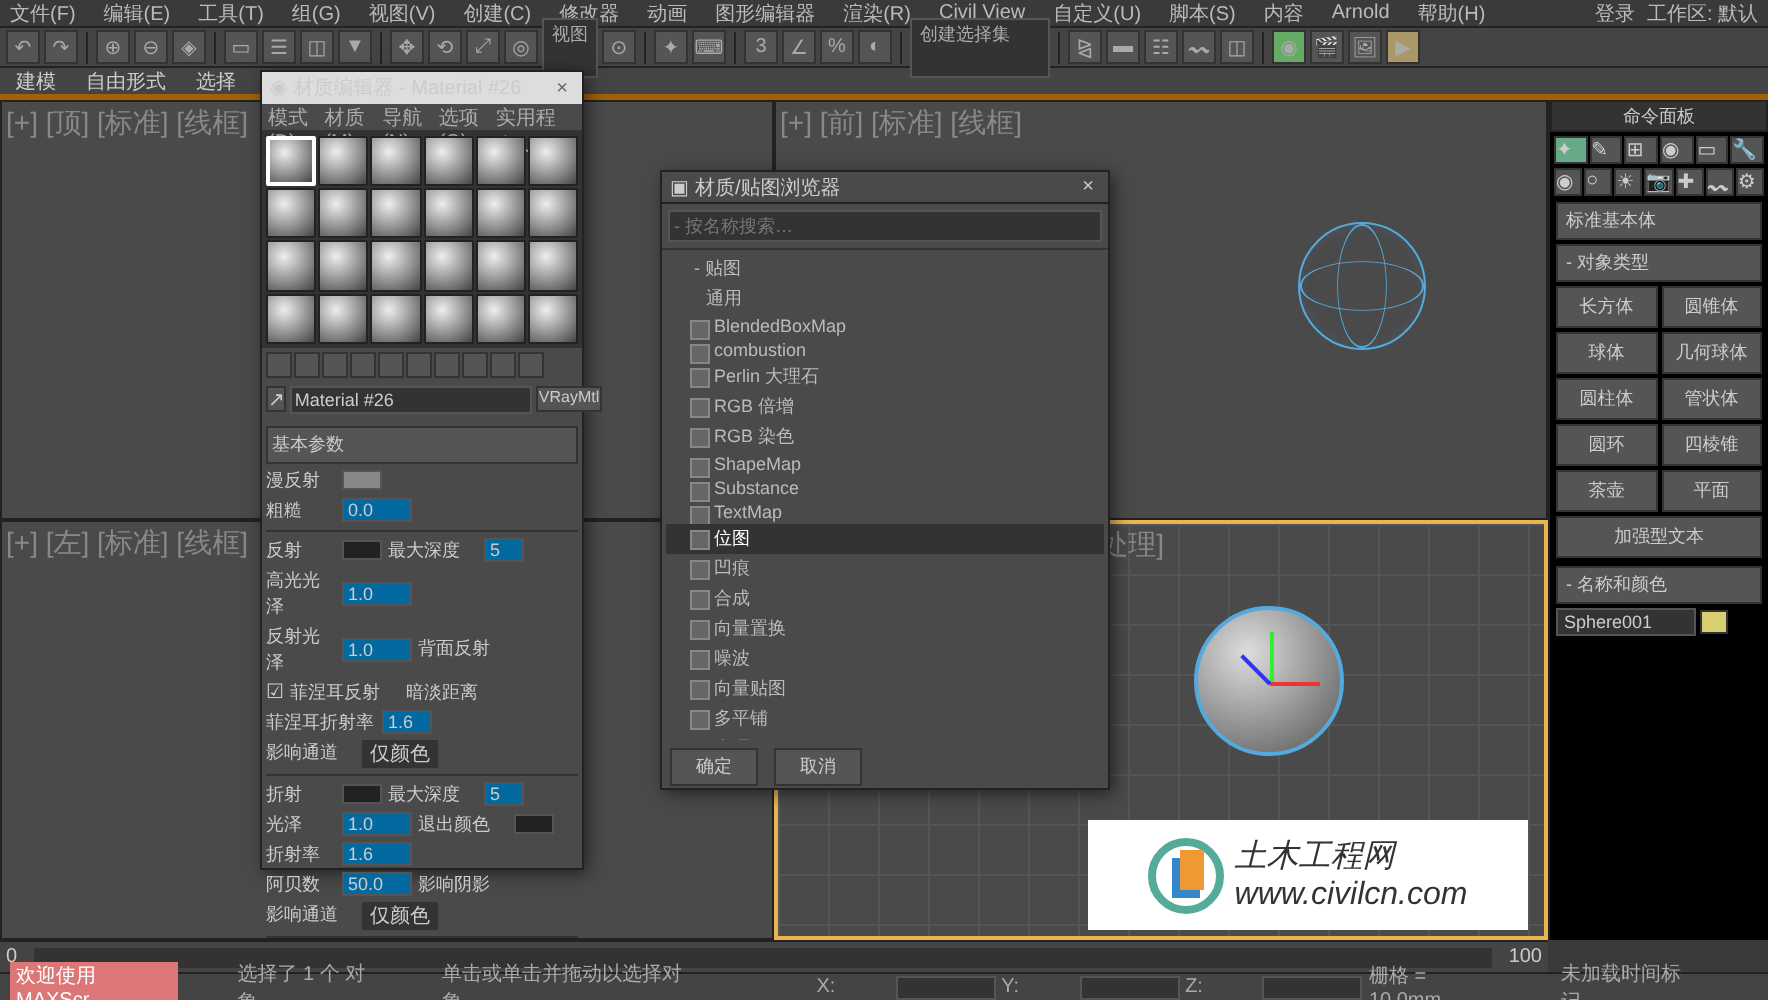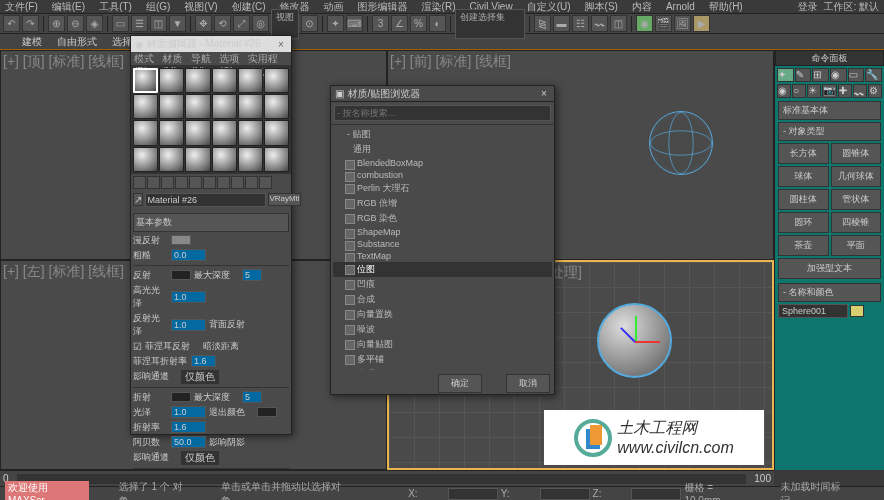--- a/index.html
+++ b/index.html
@@ -5,41 +5,41 @@
 *{margin:0;padding:0;box-sizing:border-box;font-family:"Microsoft YaHei",Arial,sans-serif;font-size:10px;color:#ccc}
 body{background:#3a3a3a;width:884px;height:500px;overflow:hidden;position:relative}
 .menubar{height:14px;background:#3a3a3a;display:flex;align-items:center;padding:0 5px;font-size:9px;border-bottom:1px solid #222}
 .menubar span{margin-right:14px;color:#bbb}
 .menubar .right{margin-left:auto;display:flex;gap:6px}
 .menubar .right span{margin-right:0}
 .toolbar{height:20px;background:#444;display:flex;align-items:center;gap:2px;padding:0 3px;border-bottom:1px solid #222}
 .tbtn{width:17px;height:17px;background:#555;border:1px solid #333;display:flex;align-items:center;justify-content:center;color:#aaa}
 .tsep{width:1px;height:16px;background:#222;margin:0 2px}
 .tdrop{height:30px;background:#333;border:1px solid #555;padding:0 4px;font-size:9px;line-height:15px;color:#aaa}
-.ribbon{height:16px;background:#444;display:flex;align-items:center;padding:0 22px;border-bottom:1px solid #a16207;font-size:9px}
+.ribbon{height:16px;background:#444;display:flex;align-items:center;padding:0 8px;border-bottom:3px solid #a16207;font-size:9px}
 .ribbon span{margin-right:15px}
 .viewport-area{position:absolute;top:50px;left:0;right:110px;bottom:30px;background:#323232}
 .vp{position:absolute;background:#4a4a4a;border:1px solid #222}
 .vp-tl{top:0;left:0;width:50%;height:50%}
 .vp-tr{top:0;left:50%;width:50%;height:50%}
 .vp-bl{top:50%;left:0;width:50%;height:50%}
 .vp-br{top:50%;left:50%;width:50%;height:50%;border:2px solid #e8b550}
 .vp-label{position:absolute;top:2px;left:2px;font-size:14px;color:#888}
 .grid-lines{position:absolute;inset:0;background-image:linear-gradient(#555 1px,transparent 1px),linear-gradient(90deg,#555 1px,transparent 1px);background-size:25px 25px}
 .sphere-wire{position:absolute;top:60px;right:60px;width:64px;height:64px;border-radius:50%;border:1px solid #5ad;background:radial-gradient(circle,transparent 60%,rgba(90,170,221,0.2))}
 .sphere-wire::before,.sphere-wire::after{content:"";position:absolute;inset:0;border:1px solid #5ad;border-radius:50%}
 .sphere-wire::before{transform:scaleX(0.4)}
 .sphere-wire::after{transform:scaleY(0.4)}
 .sphere-solid{position:absolute;bottom:90px;right:100px;width:75px;height:75px;border-radius:50%;background:radial-gradient(circle at 35% 30%,#ddd,#999 50%,#555);border:2px solid #5ad}
 .gizmo{position:absolute;top:50%;left:50%;width:30px;height:30px;transform:translate(-50%,-50%)}
 .gizmo .ax{position:absolute;left:50%;top:50%}
 .gizmo .ax-x{width:25px;height:2px;background:#e33}
 .gizmo .ax-y{width:2px;height:25px;background:#3e3;transform:translateY(-100%)}
 .gizmo .ax-z{width:20px;height:2px;background:#33e;transform:rotate(-135deg);transform-origin:left}
-.right-panel{position:absolute;top:50px;right:0;width:110px;bottom:30px;background:#0f766e;border-left:1px solid #222}
+.right-panel{position:absolute;top:50px;right:0;width:110px;bottom:30px;background:#000000;border-left:1px solid #222}
 .rp-tabs{display:flex;height:16px}
 .rp-tab{flex:1;background:#333;border:1px solid #222;display:flex;align-items:center;justify-content:center;font-size:9px}
 .rp-tabs2{display:flex;height:16px;gap:1px;padding:2px}
 .rp-tab2{flex:1;height:14px;background:#555;border:1px solid #333}
 .rp-sec{padding:3px}
 .rp-sec-h{background:#555;padding:2px 4px;font-size:9px;border:1px solid #333;margin-bottom:2px}
 .rp-grid{display:grid;grid-template-columns:1fr 1fr;gap:2px}
 .rp-btn{background:#555;border:1px solid #333;padding:3px 2px;text-align:center;font-size:9px}
 .rp-input{background:#333;border:1px solid #555;padding:1px 3px;font-size:9px;width:70px}
 .rp-color{width:14px;height:12px;background:#d8d070;border:1px solid #333;display:inline-block;vertical-align:middle}
@@ -63,21 +63,21 @@
 .mat-sec{background:#555;padding:2px;margin:2px 0;font-size:9px;border:1px solid #333}
 .browser{position:absolute;top:85px;left:330px;width:225px;height:310px;background:#4a4a4a;border:1px solid #222;box-shadow:2px 2px 8px rgba(0,0,0,0.5)}
 .browser-search{padding:3px;border-bottom:1px solid #333}
 .browser-search input{width:100%;background:#333;border:1px solid #555;padding:2px;font-size:9px;color:#ccc}
 .browser-tree{padding:2px;height:245px;overflow:hidden}
 .tree-node{padding:1px 2px 1px 14px;font-size:9px;color:#bbb;position:relative}
 .tree-node.l2{padding-left:24px}
 .tree-node.l2::before{content:"";position:absolute;left:12px;top:3px;width:8px;height:8px;background:#666;border:1px solid #888}
 .tree-node.sel{color:#fff}
 .tree-node.hover{background:#333}
-.browser-btns{display:flex;justify-content:flex-end;gap:24px;padding:4px}
+.browser-btns{display:flex;justify-content:flex-start;gap:8px;padding:4px}
 .browser-btns button{background:#555;border:1px solid #333;padding:2px 12px;font-size:9px;color:#ccc}
 .timeline{position:absolute;bottom:14px;left:0;right:110px;height:16px;background:#444;border-top:1px solid #222;display:flex;align-items:center}
 .tl-track{flex:1;height:10px;background:#333;margin:0 5px;position:relative}
 .statusbar{position:absolute;bottom:0;left:0;right:0;height:14px;background:#444;display:flex;align-items:center;padding:0 5px;font-size:9px;border-top:1px solid #222}
 .statusbar span{margin-right:30px;color:#aaa}
 .sb-input{width:50px;background:#333;border:1px solid #555;color:#ccc;font-size:9px;padding:0 2px;margin-right:3px}
 .watermark{position:absolute;bottom:35px;right:120px;width:220px;height:55px;background:#fff;display:flex;align-items:center;justify-content:center;gap:5px}
 .wm-logo{width:38px;height:38px;border-radius:50%;border:4px solid #5a9;position:relative}
 .wm-logo::before{content:"";position:absolute;top:6px;left:8px;width:14px;height:20px;background:#38c}
 .wm-logo::after{content:"";position:absolute;top:2px;right:6px;width:12px;height:20px;background:#e93}

